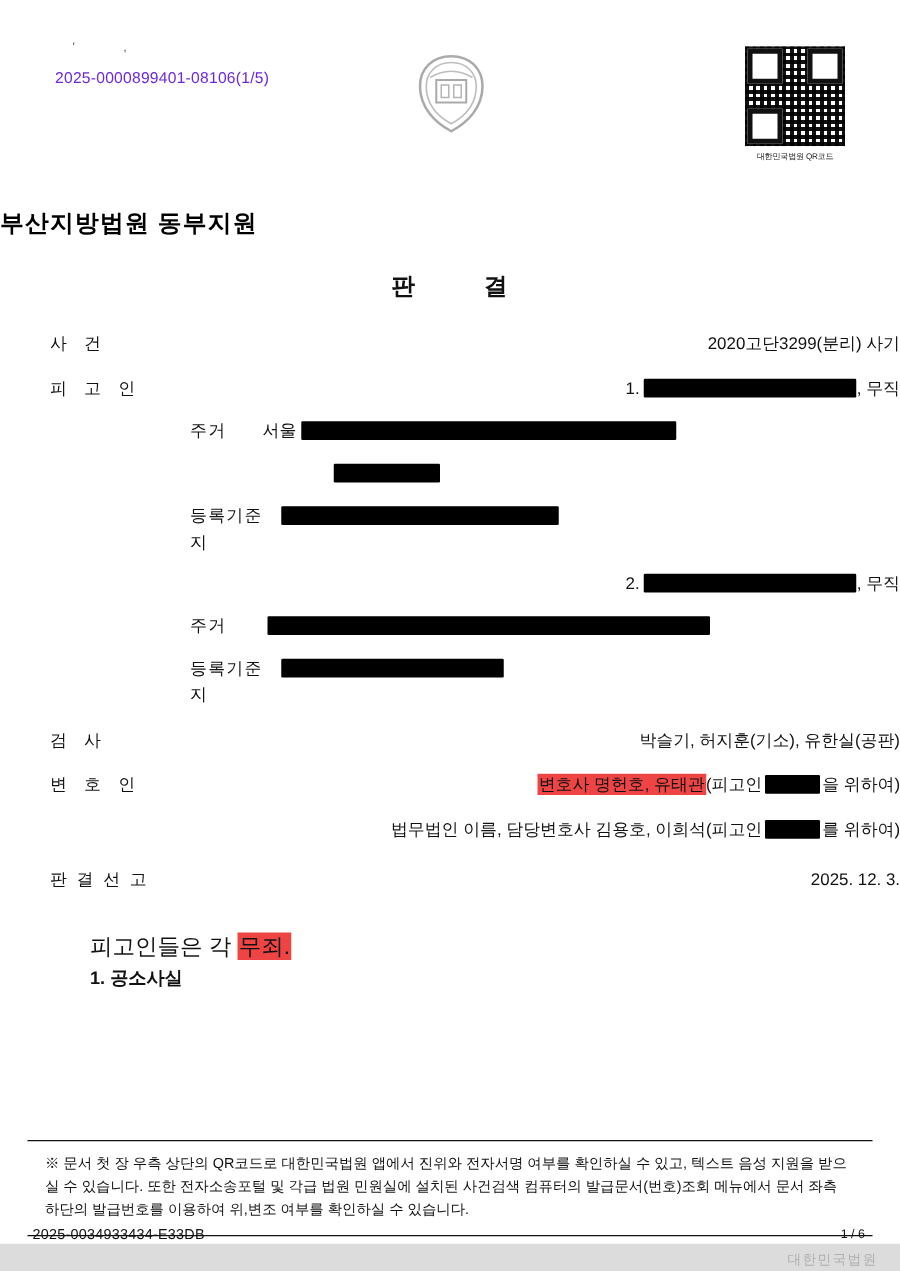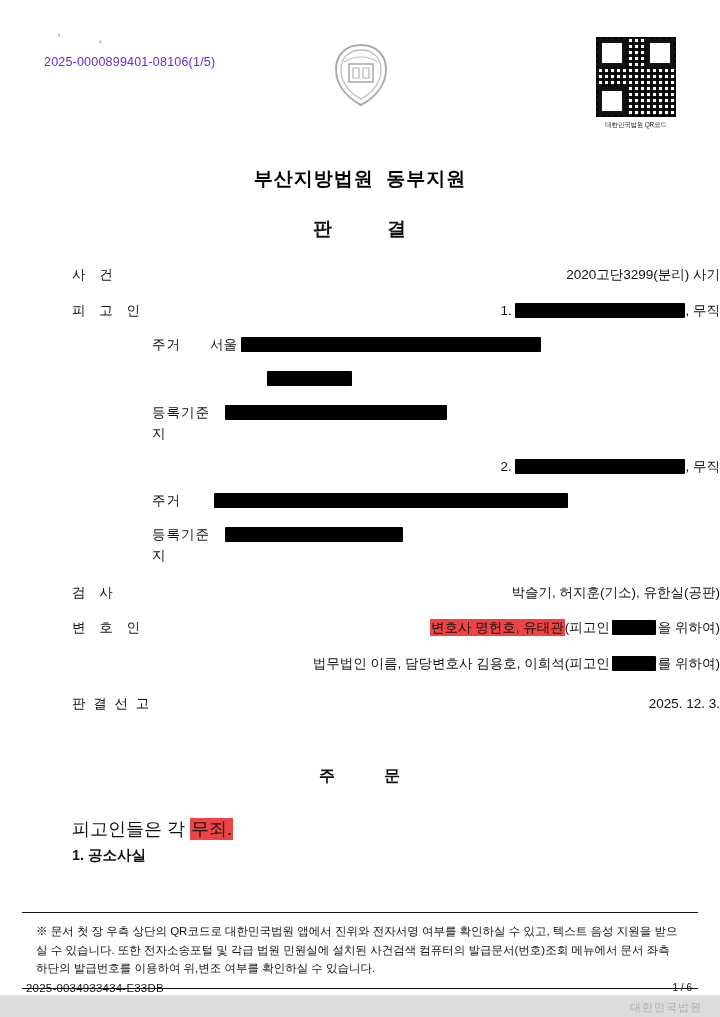--- a/index.html
+++ b/index.html
@@ -86,26 +86,25 @@
     color: #222;
     margin-top: 3px;
     letter-spacing: -0.2px;
   }
 
   
   .court-title {
     position: absolute;
     top: 166px;
     left: 0; right: 0;
-    text-align: center;
+    text-align: left;
     font-size: 19px;
     font-weight: bold;
     letter-spacing: 1px;
     color: #000;
-    font-family: Liberation Mono, monospace;
   }
   .judgment-title {
     position: absolute;
     top: 216px;
     left: 0; right: 0;
     text-align: center;
     font-size: 19px;
     font-weight: bold;
     letter-spacing: 1px;
   }
@@ -120,21 +119,21 @@
     line-height: 1.55;
   }
   .row {
     display: flex;
     align-items: flex-start;
     margin-bottom: 1px;
     min-height: 22px;
   }
   .label {
     width: 130px;
-    padding-left: 72px;
+    padding-left: 40px;
     box-sizing: border-box;
     white-space: nowrap;
     font-size: 13.5px;
     letter-spacing: 5px;
   }
   .label.tight { letter-spacing: 2px; }
   .value {
     flex: 1;
     padding-left: 80px;
     box-sizing: border-box;
@@ -337,23 +336,20 @@
       <div class="value">
         <span>법무법인 이름, 담당변호사 김용호, 이희석(피고인</span><span class="redact" style="width:44px;margin:0 2px;"></span><span>를 위하여)</span>
       </div>
     </div>
 
     <div class="row" style="margin-top:18px;">
       <div class="label tight">판 결 선 고</div>
       <div class="value">2025. 12. 3.</div>
     </div>
 
-    <div class="center-head" style="margin-top:48px;">
-      <span>주</span><span class="sp"></span><span>문</span>
-    </div>
 
     <div class="plain-line" style="margin-top:28px;">
       <span>피고인들은 각</span>
       <span class="hl">무죄.</span>
     </div>
 
 
     <div class="section-head" style="">1. 공소사실</div>
 
   </div>

